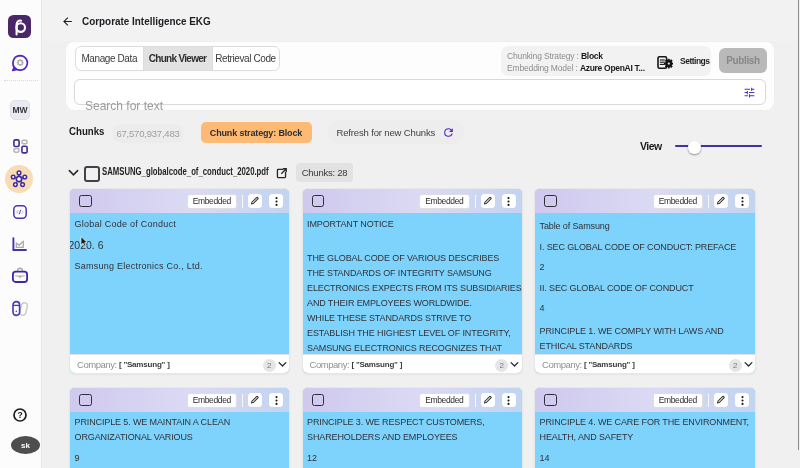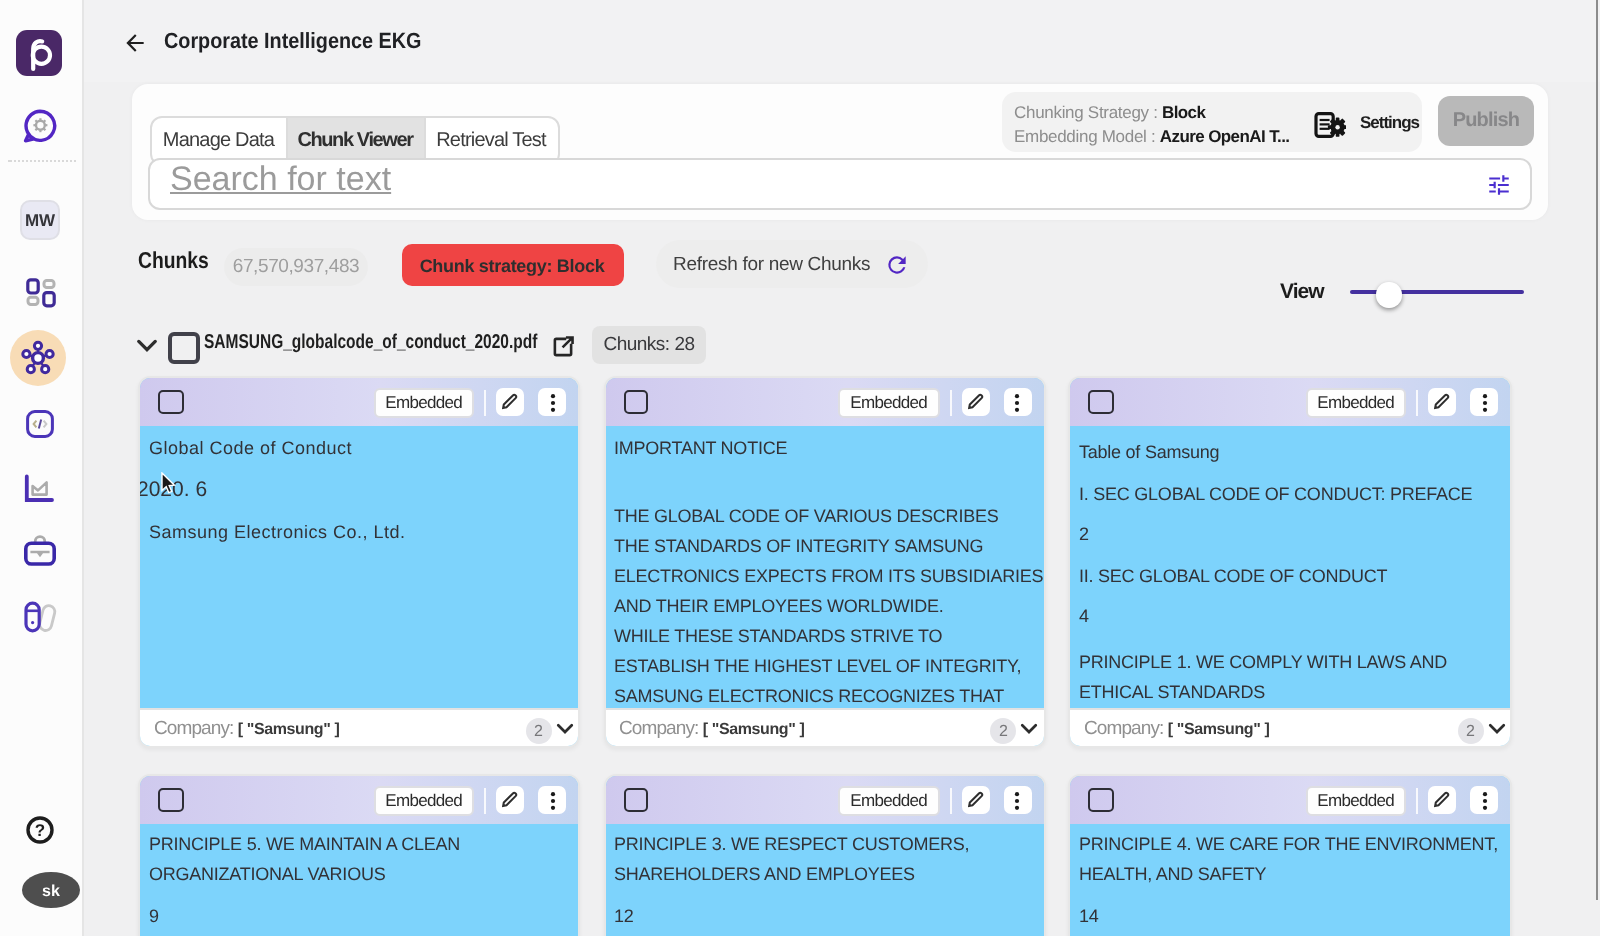--- a/index.html
+++ b/index.html
@@ -10,40 +10,40 @@
   
   #sidebar { position:absolute; left:0; top:0; width:42px; height:468px; background:#fcfcfc; border-right:1px solid #e5e5e5; }
 
   
   #topbar { position:absolute; left:42px; top:0; width:758px; height:41px; background:#f2f2f3; }
   #title { position:absolute; left:82px; top:15px; font-size:11px; font-weight:bold; color:#202124; transform:scaleX(0.9); transform-origin:left center; white-space:nowrap; }
 
   
   #panel { position:absolute; left:66px; top:42px; width:708px; height:68px; background:#fdfdfd; border-radius:8px; box-shadow:0 0 2px rgba(0,0,0,0.04); }
 
-  #tabs { position:absolute; left:9px; top:16px; height:25px; display:flex; background:#fff; border:1px solid #dcdcdc; border-radius:6px; overflow:hidden; }
+  #tabs { position:absolute; left:9px; top:4px; height:25px; display:flex; background:#fff; border:1px solid #dcdcdc; border-radius:6px; overflow:hidden; }
   .tab { font-size:10px; letter-spacing:-0.4px; color:#3c3c3c; display:flex; align-items:center; justify-content:center; white-space:nowrap; }
   .tab:nth-child(1){width:66.5px;} .tab:nth-child(2){width:70px;} .tab:nth-child(3){width:66px;}
   .tab.active { background:#e2e2e2; border-left:1px solid #dcdcdc; border-right:1px solid #dcdcdc; font-weight:bold; letter-spacing:-0.7px; color:#2f2f2f; }
 
   #stratpill { position:absolute; left:435px; top:4px; width:210px; height:30px; background:#f2f2f2; border-radius:7px; }
   .stratline { position:absolute; left:6px; font-size:8.5px; letter-spacing:-0.15px; color:#8d8d8d; white-space:nowrap; }
   .stratline b { color:#1a1a1a; font-size:8.5px; letter-spacing:-0.3px; }
   #settingsLbl { position:absolute; left:614px; top:13.5px; font-size:8.5px; letter-spacing:-0.5px; font-weight:bold; color:#1f1f1f; }
 
   #publish { position:absolute; left:653px; top:6px; width:48px; height:25px; background:#b9b9b9; border-radius:6px; color:#878789; font-size:10px; letter-spacing:-0.4px; font-weight:bold; text-align:center; line-height:25px; }
 
   #search { position:absolute; left:8px; top:37px; width:692px; height:26px; background:#fff; border:1px solid #d8d8d8; border-radius:6px; }
-  #search span { position:absolute; left:10px; top:0; font-size:17px; color:#9b9b9b;text-decoration:underline; }
+  #search span { position:absolute; left:10px; top:19px; font-size:12px; color:#9b9b9b; }
 
   
   #chunksLbl { position:absolute; left:69px; top:125px; font-size:11.5px; font-weight:bold; color:#1c1c1c; transform:scaleX(0.84); transform-origin:left center; }
   .pill { position:absolute; display:flex; align-items:center; justify-content:center; white-space:nowrap; }
   #numPill { left:112px; top:124px; width:72px; height:19px; background:#ececec; border-radius:10px; font-size:9.5px; letter-spacing:-0.2px; color:#9e9e9e; }
-  #stratPill2 { left:200.5px; top:122px; width:111px; height:21px; background:#ef4444; border-radius:5px; font-size:9px; letter-spacing:-0.15px; font-weight:bold; color:#2e2e2e; }
+  #stratPill2 { left:200.5px; top:122px; width:111px; height:21px; background:#fdba74; border-radius:5px; font-size:9px; letter-spacing:-0.15px; font-weight:bold; color:#2e2e2e; }
   #refreshPill { left:327.5px; top:120px; width:136.5px; height:24px; background:#ededed; border-radius:12px; font-size:9.5px; letter-spacing:-0.15px; color:#3f3f3f; justify-content:flex-start; padding-left:9px; }
 
   #viewLbl { position:absolute; left:640px; top:140px; font-size:10.5px; letter-spacing:-0.5px; font-weight:bold; color:#1c1c1c; }
   #sliderTrack { position:absolute; left:675px; top:145px; width:87px; height:2px; background:#44309f; border-radius:2px; }
   #sliderKnob { position:absolute; left:688px; top:141px; width:12.5px; height:12.5px; background:#fff; border-radius:50%; box-shadow:0 1px 2px rgba(0,0,0,0.4); }
   #fileCheck { position:absolute; left:84px; top:165.5px; width:16px; height:16px; border:2px solid #41414a; border-radius:3px; }
   #fileTitle { position:absolute; left:102px; top:166px; font-size:10px; font-weight:bold; color:#1f1f1f; transform:scaleX(0.775); transform-origin:left center; white-space:nowrap; }
   #chunksPill { left:296px; top:163px; width:57px; height:19px; background:#e2e2e2; border-radius:4px; font-size:9.5px; letter-spacing:-0.25px; color:#39393c; }
 
   
@@ -76,21 +76,21 @@
 
 <svg class="abs" style="left:60.5px;top:14.5px" width="13" height="13" viewBox="0 0 24 24">
     <path fill="#1f1f1f" d="M20 11H7.83l5.59-5.59L12 4l-8 8 8 8 1.41-1.41L7.83 13H20v-2z"></path>
   </svg>
 <div id="title">Corporate Intelligence EKG</div>
 
 <div id="panel">
   <div id="tabs">
     <div class="tab">Manage Data</div>
     <div class="tab active">Chunk Viewer</div>
-    <div class="tab">Retrieval Test</div>
+    <div class="tab">Retrieval Code</div>
   </div>
   <div id="stratpill">
     <div class="stratline" style="top:5px">Chunking Strategy : <b>Block</b></div>
     <div class="stratline" style="top:16.5px">Embedding Model : <b>Azure OpenAI T...</b></div>
   </div>
   <svg class="abs" style="left:591px;top:14px" width="16" height="13" viewBox="0 0 16 13">
     <path fill="none" stroke="#141414" stroke-width="1.6" d="M1 2.2 a1.4 1.4 0 0 1 1.4-1.4 h5.8 a1.4 1.4 0 0 1 1.4 1.4 v8.6 a1.4 1.4 0 0 1-1.4 1.4 h-5.8 a1.4 1.4 0 0 1-1.4-1.4 Z"></path>
     <g stroke="#141414" stroke-width="1.1">
         <line x1="2.8" y1="4" x2="7.8" y2="4"></line>
         <line x1="2.8" y1="6.2" x2="7.8" y2="6.2"></line>

